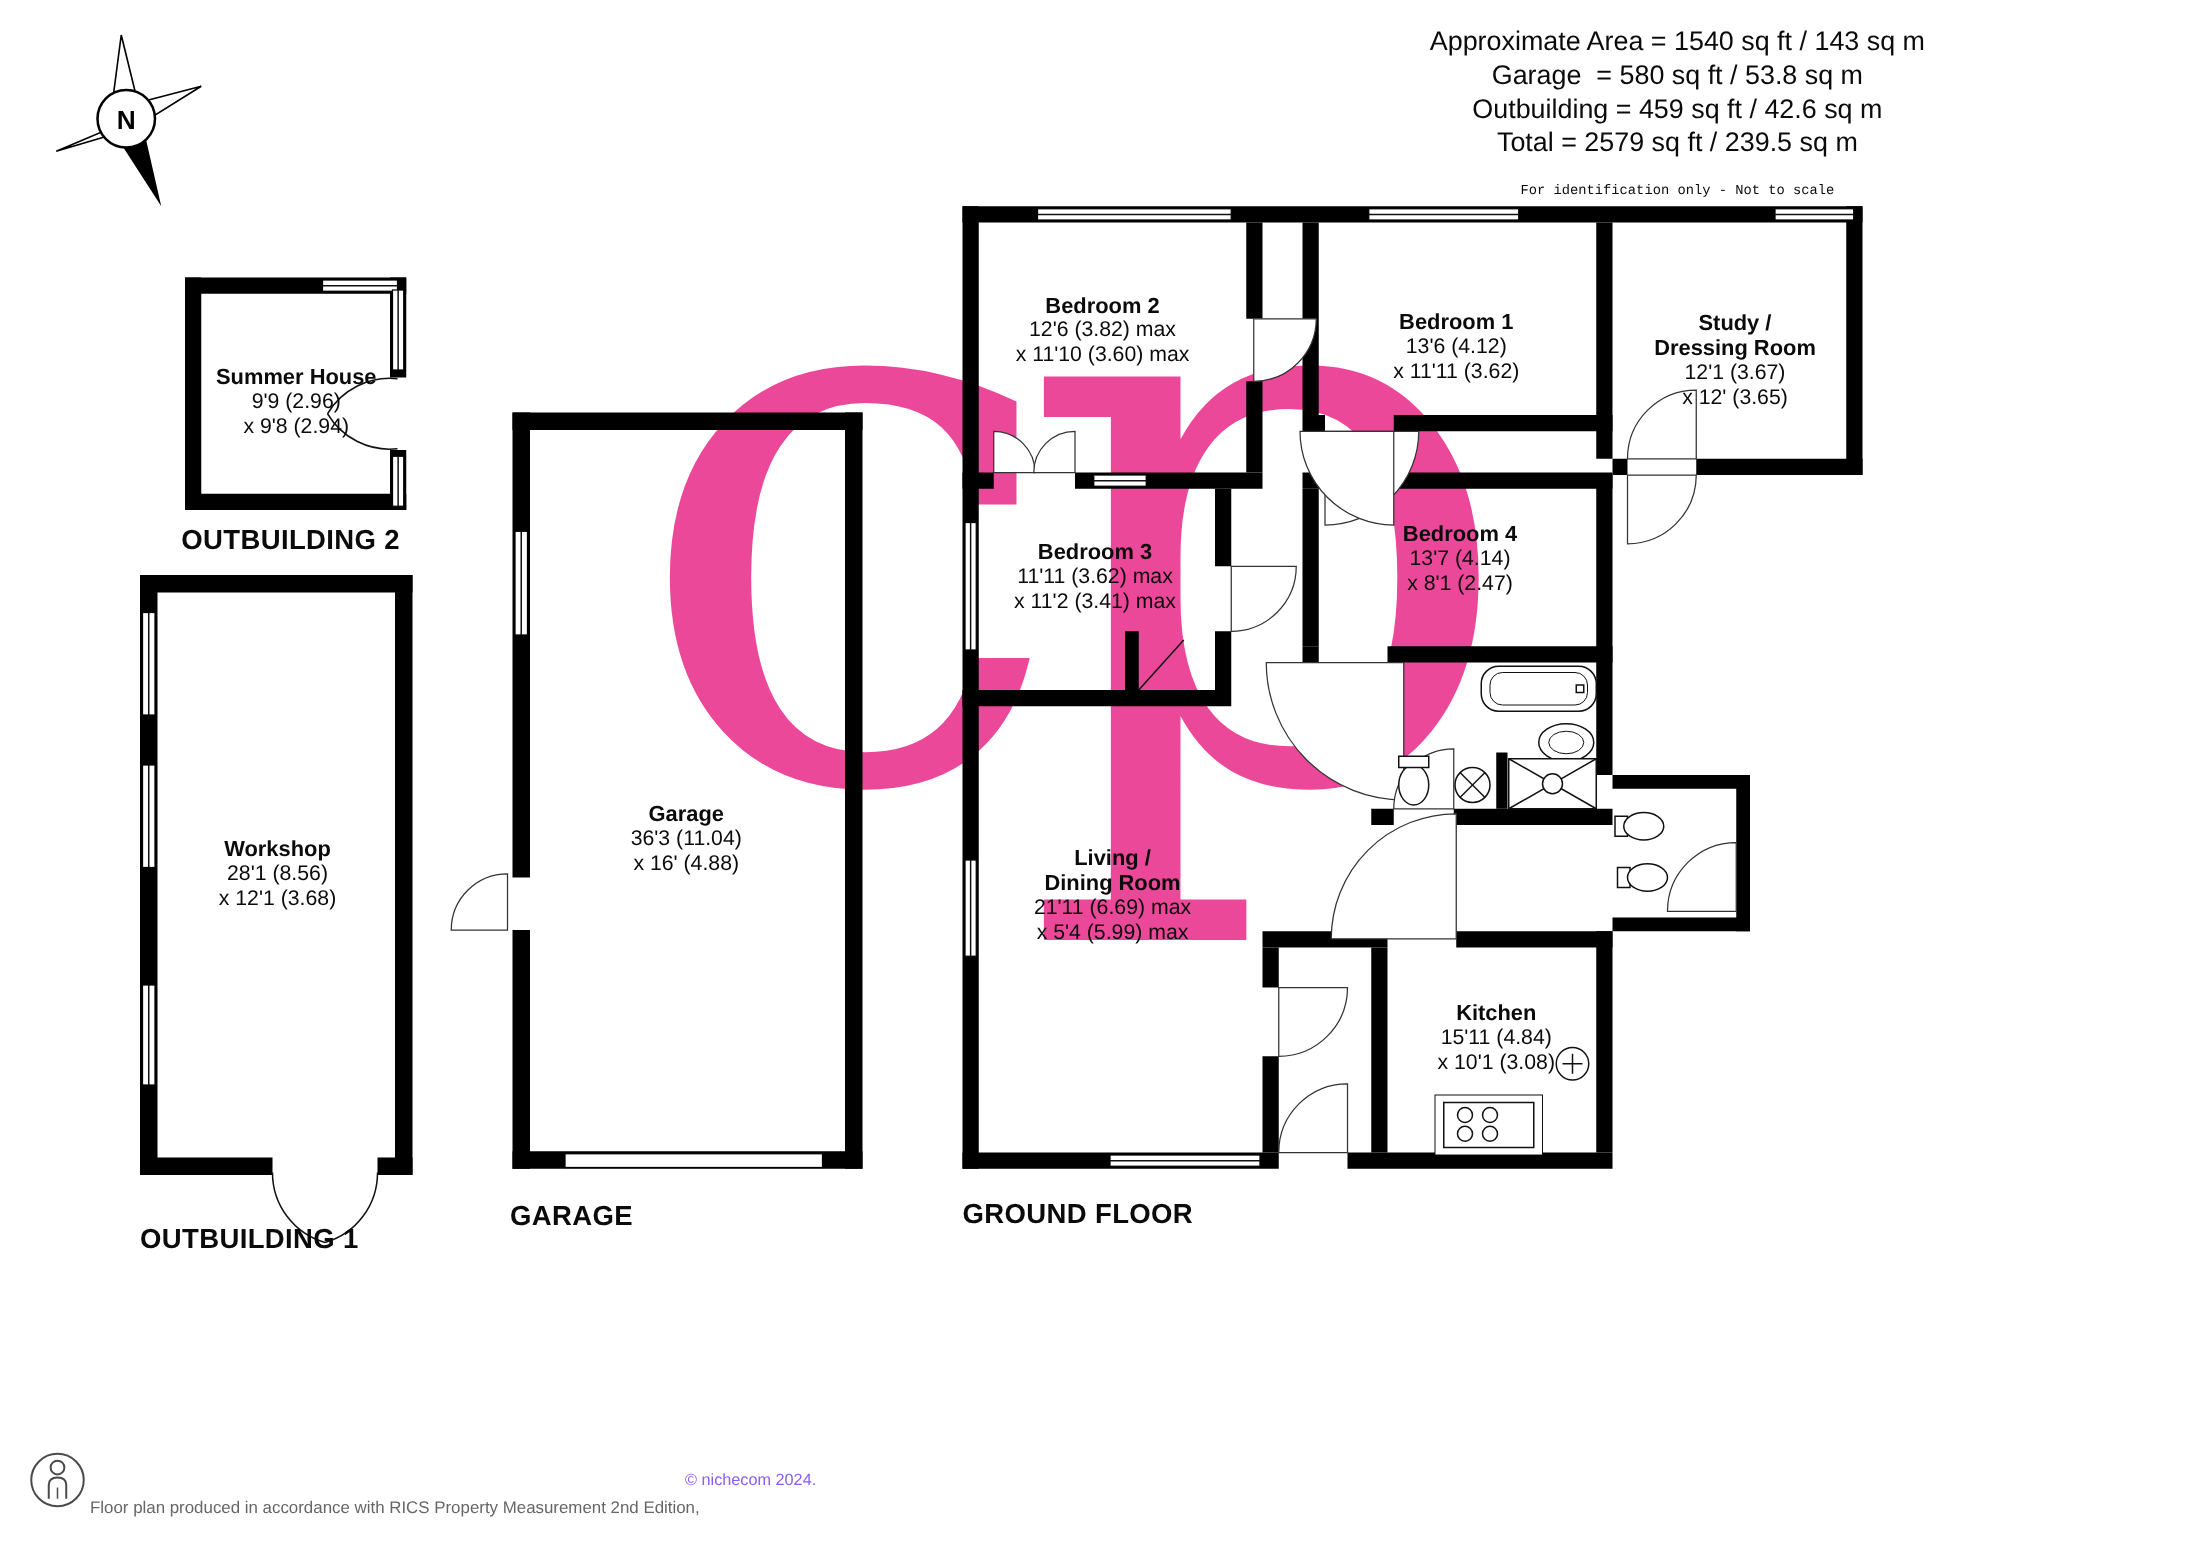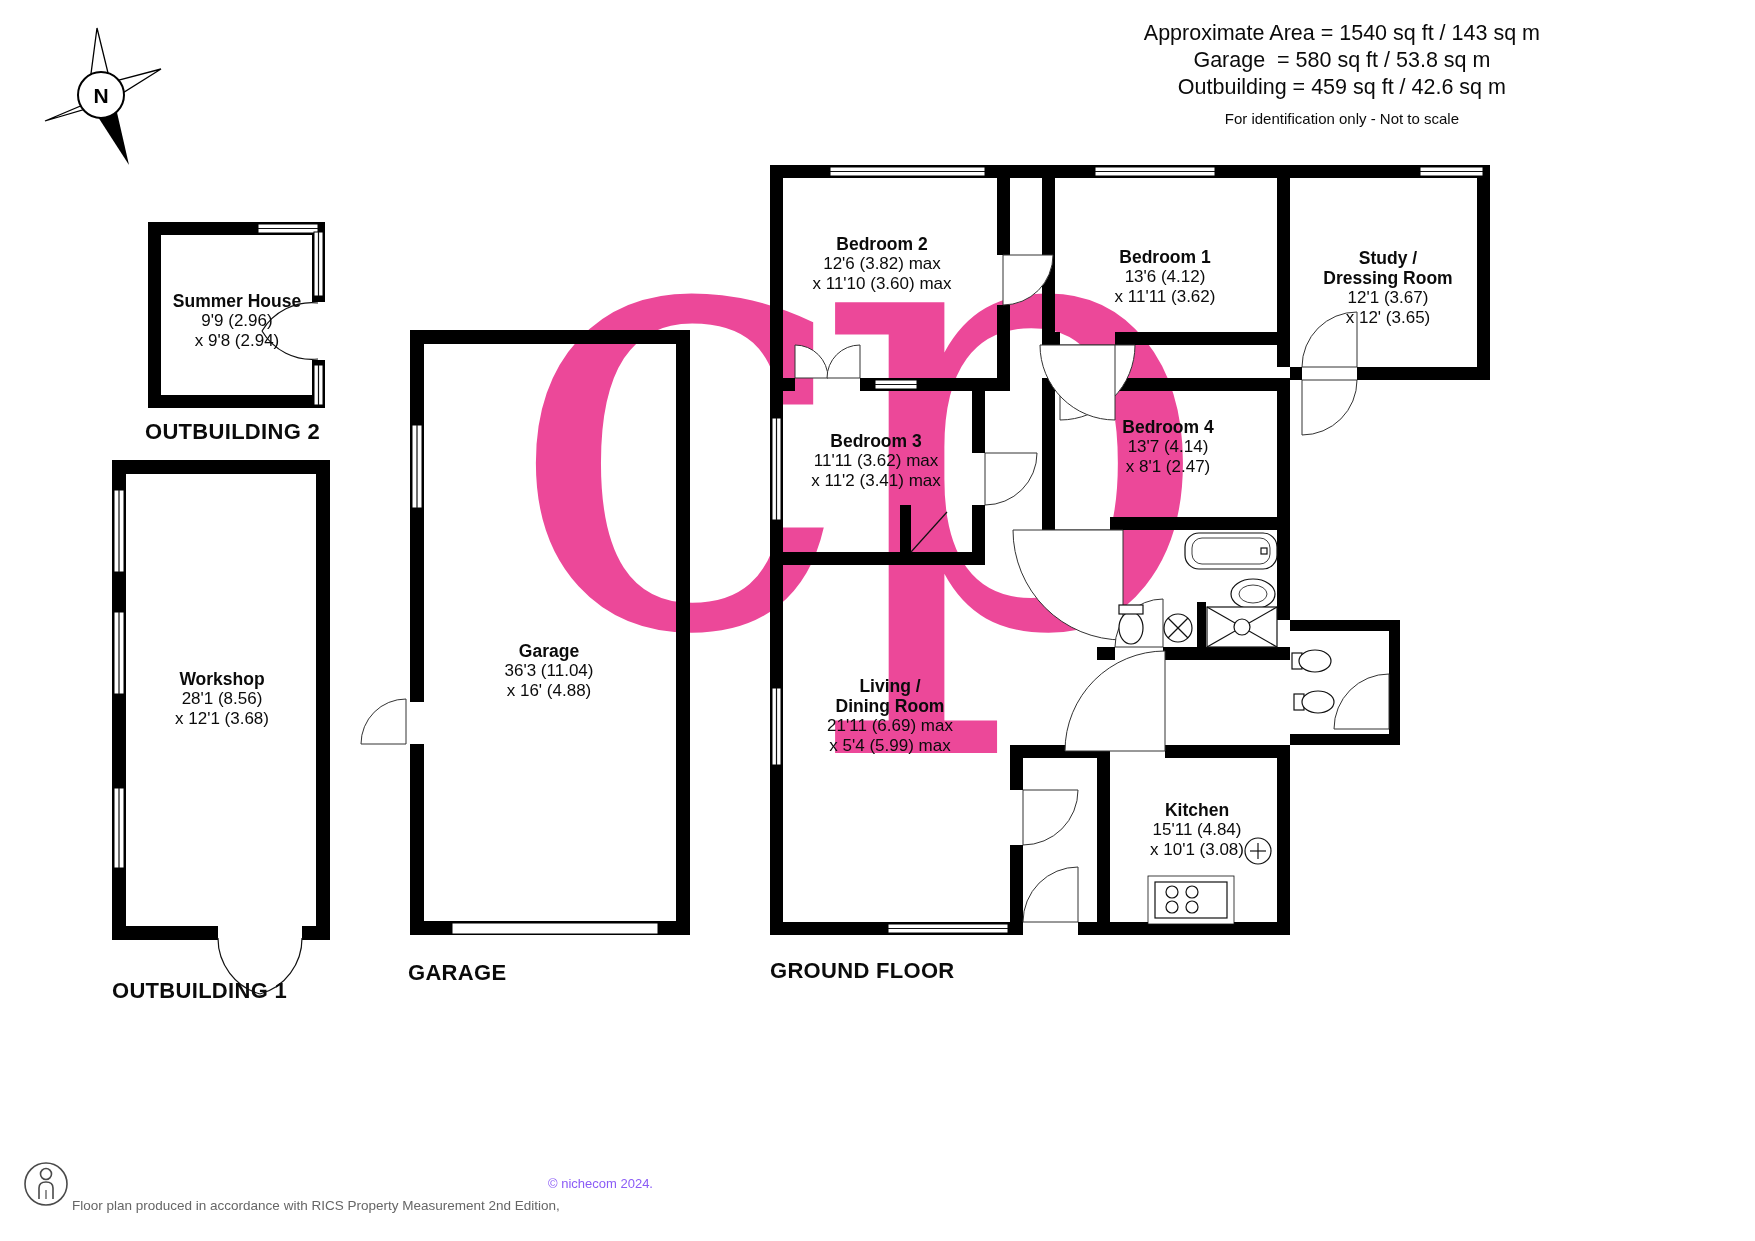--- a/index.html
+++ b/index.html
@@ -10,21 +10,21 @@
              letter-spacing:-35px;color:#ec4899;user-select:none;}
   #plan-svg{position:absolute;left:0;top:0;z-index:2;}
   .labels{position:absolute;left:0;top:0;width:100%;height:100%;z-index:3;}
   .room-label{position:absolute;transform:translateX(-50%);text-align:center;
               font-size:17px;line-height:20px;white-space:nowrap;}
   .room-label .rname{font-weight:bold;font-size:17.5px;display:block;}
   .room-label span{display:block;}
   .sec-label{position:absolute;font-weight:bold;font-size:22px;letter-spacing:.3px;white-space:nowrap;}
   .area-block{position:absolute;top:20px;right:215px;text-align:center;}
   .area-line{font-size:21.5px;line-height:27px;white-space:pre;}
-  .area-disclaimer{font-size:15px;margin-top:9px;}
+  .area-disclaimer{font-size:11px;margin-top:19px;font-family:Liberation Mono, monospace;}
   .footer-text{position:absolute;left:72px;top:1158px;color:#666;font-size:13.5px;line-height:19px;white-space:pre;}
   .credit{position:absolute;left:548px;top:1176px;color:#8b5cf6;font-size:13px;white-space:nowrap;}
   .wall{fill:#000;}
   .thin{fill:none;stroke:#111;stroke-width:1.2;}
   .fan{fill:#fff;stroke:#333;stroke-width:1;}
   .winh{fill:#fff;stroke:#000;stroke-width:1;}
   .fix{fill:#fff;stroke:#111;stroke-width:1.2;}
 </style>
 </head>
 <body>
@@ -228,20 +228,21 @@
       <line x1="46" y1="1190" x2="46" y2="1199" stroke="#4a4a4a" stroke-width="1.2"></line>
     </g>
   </svg>
 
   <div class="labels">
 
     <div class="area-block">
       <div class="area-line">Approximate Area = 1540 sq ft / 143 sq m</div>
       <div class="area-line">Garage  = 580 sq ft / 53.8 sq m</div>
       <div class="area-line">Outbuilding = 459 sq ft / 42.6 sq m</div>
+      <div class="area-line">Total = 2579 sq ft / 239.5 sq m</div>
       <div class="area-disclaimer">For identification only - Not to scale</div>
     </div>
 
     <div class="room-label" style="left:237px;top:291px">
       <span class="rname">Summer House</span>
       <span>9'9 (2.96)</span>
       <span>x 9'8 (2.94)</span>
     </div>
 
     <div class="room-label" style="left:222px;top:669px">

